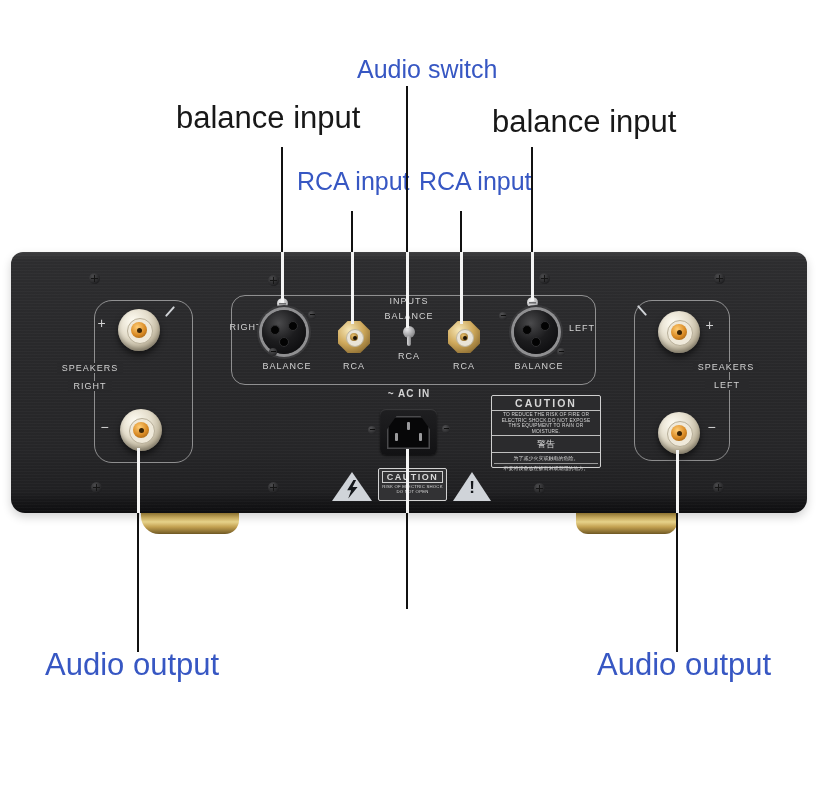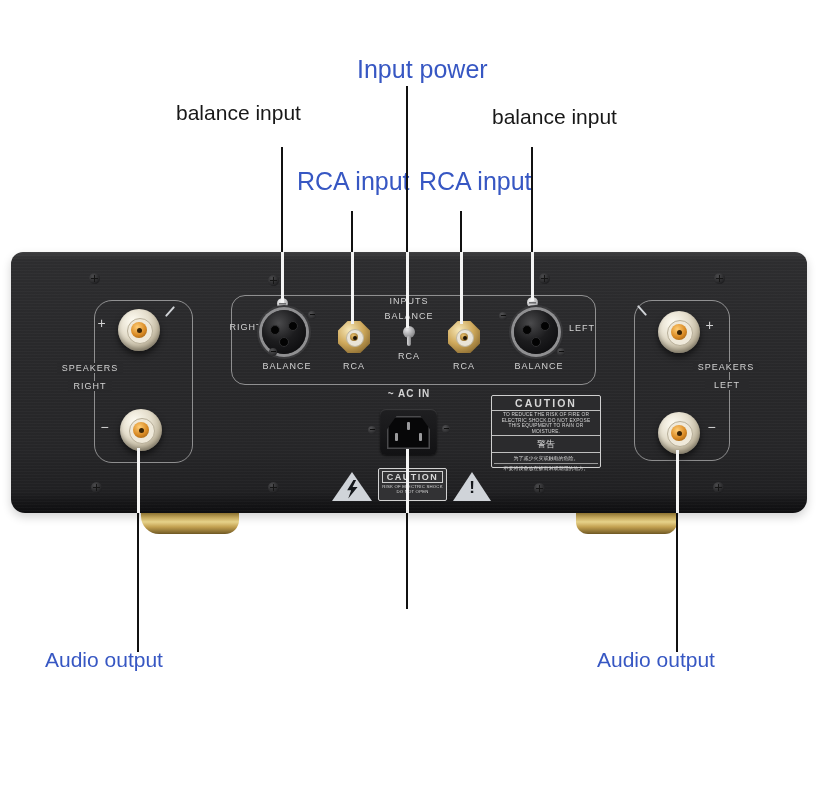--- a/index.html
+++ b/index.html
@@ -4,21 +4,21 @@
 <style>
   html,body{margin:0;padding:0;background:#ffffff;}
   .stage{position:relative;width:817px;height:785px;background:#ffffff;overflow:hidden;
          font-family:"Liberation Sans",sans-serif;}
 
   
   .lbl{position:absolute;white-space:nowrap;line-height:1.1;}
   .lbl.blue{color:#3757c3;}
   .lbl.black{color:#181818;}
   .f25{font-size:25px;}
-  .f31{font-size:21px;}
+  .f31{font-size:31px;}
 
   
   .line-b{position:absolute;width:2px;background:#111;z-index:3;}
   .line-w{position:absolute;width:2.5px;background:#f4f4f4;z-index:9;}
 
   
   .panel{position:absolute;left:11px;top:252px;width:796px;height:261px;z-index:2;
     border-radius:12px 12px 14px 14px;
     background:
       repeating-linear-gradient(180deg, rgba(255,255,255,0.022) 0 1px, rgba(0,0,0,0) 1px 3px),
@@ -113,21 +113,21 @@
   .foot-l{left:141px;width:98px;border-radius:0 0 14px 18px;}
   .foot-r{left:576px;width:101px;border-radius:0 0 12px 12px;}
 
   .diag{position:absolute;width:2px;height:13px;background:#cfd2d6;border-radius:1px;}
 </style>
 </head>
 <body>
 
 <div class="stage">
 
-  <div class="lbl blue f25" style="left:357px;top:56px;">Input power</div>
+  <div class="lbl blue f25" style="left:357px;top:56px;">Audio switch</div>
   <div class="lbl black f31" style="left:176px;top:101px;">balance input</div>
   <div class="lbl black f31" style="left:492px;top:105px;">balance input</div>
   <div class="lbl blue f25" style="left:297px;top:168px;">RCA input</div>
   <div class="lbl blue f25" style="left:419px;top:168px;">RCA input</div>
   <div class="lbl blue f31" style="left:45px;top:648px;">Audio output</div>
   <div class="lbl blue f31" style="left:597px;top:648px;">Audio output</div>
 
   <div class="line-b" style="left:406px;top:86px;height:166px;"></div>
   <div class="line-b" style="left:281px;top:147px;height:105px;"></div>
   <div class="line-b" style="left:531px;top:147px;height:105px;"></div>

